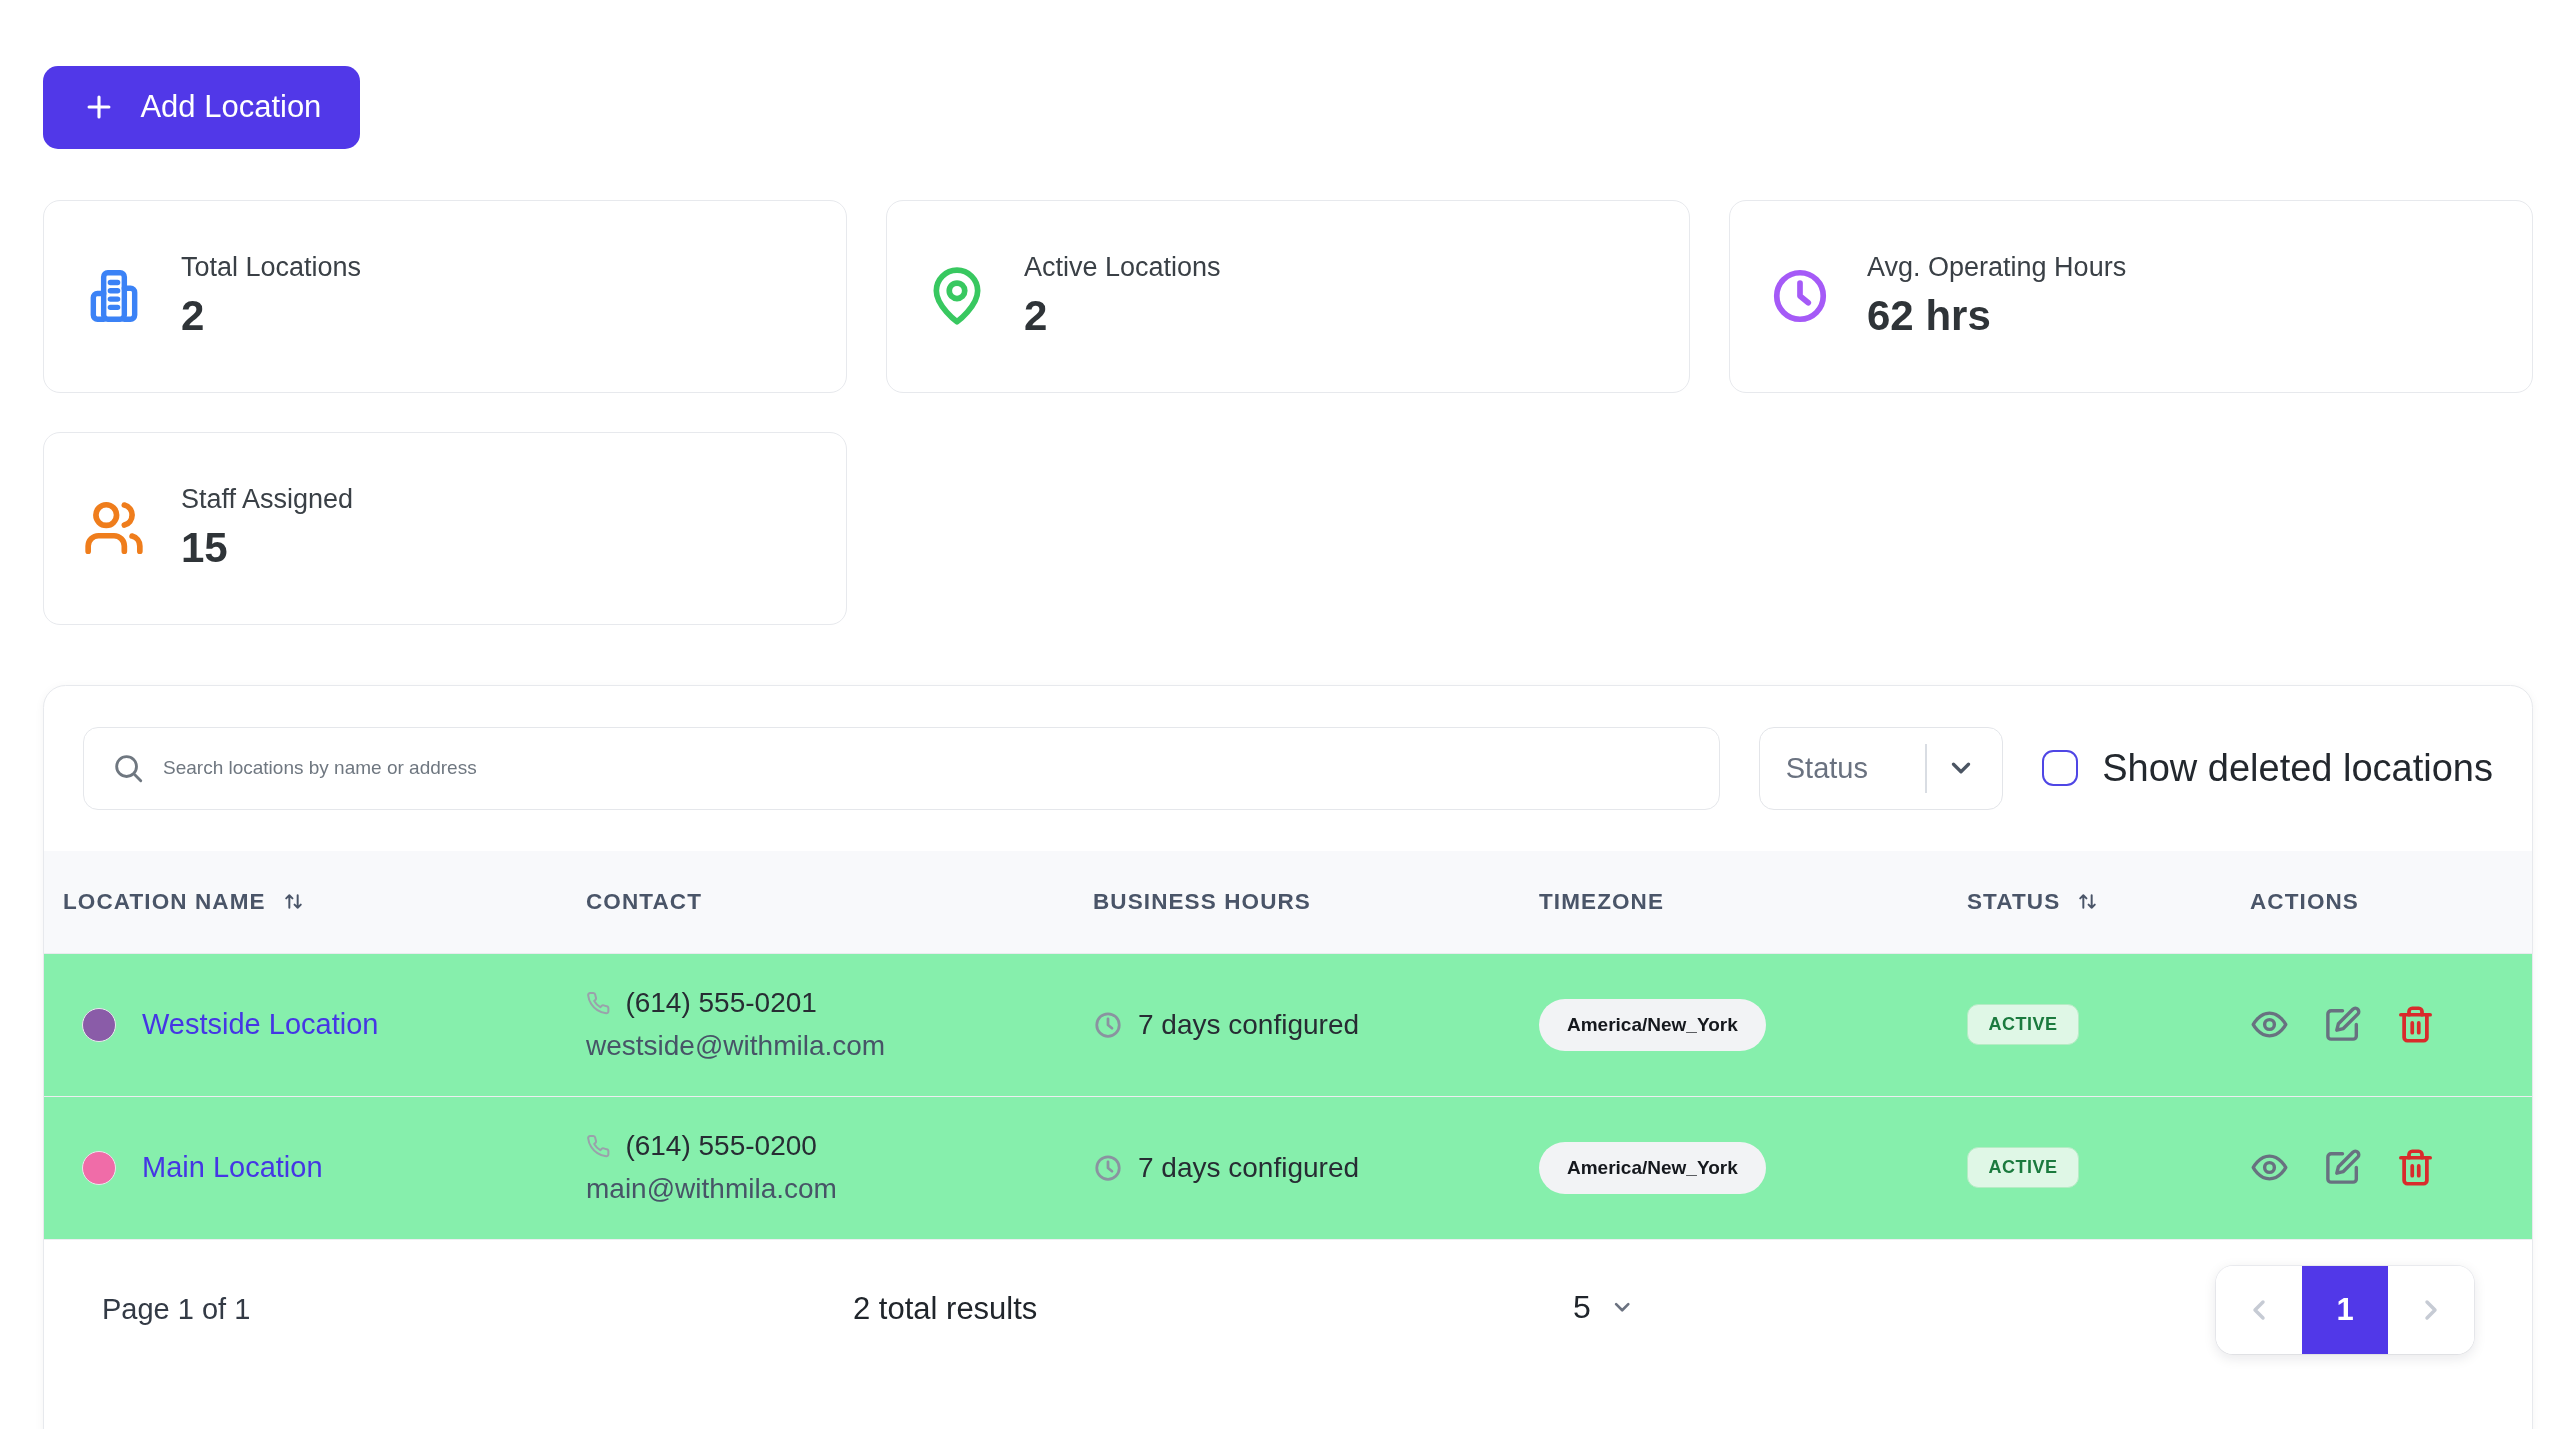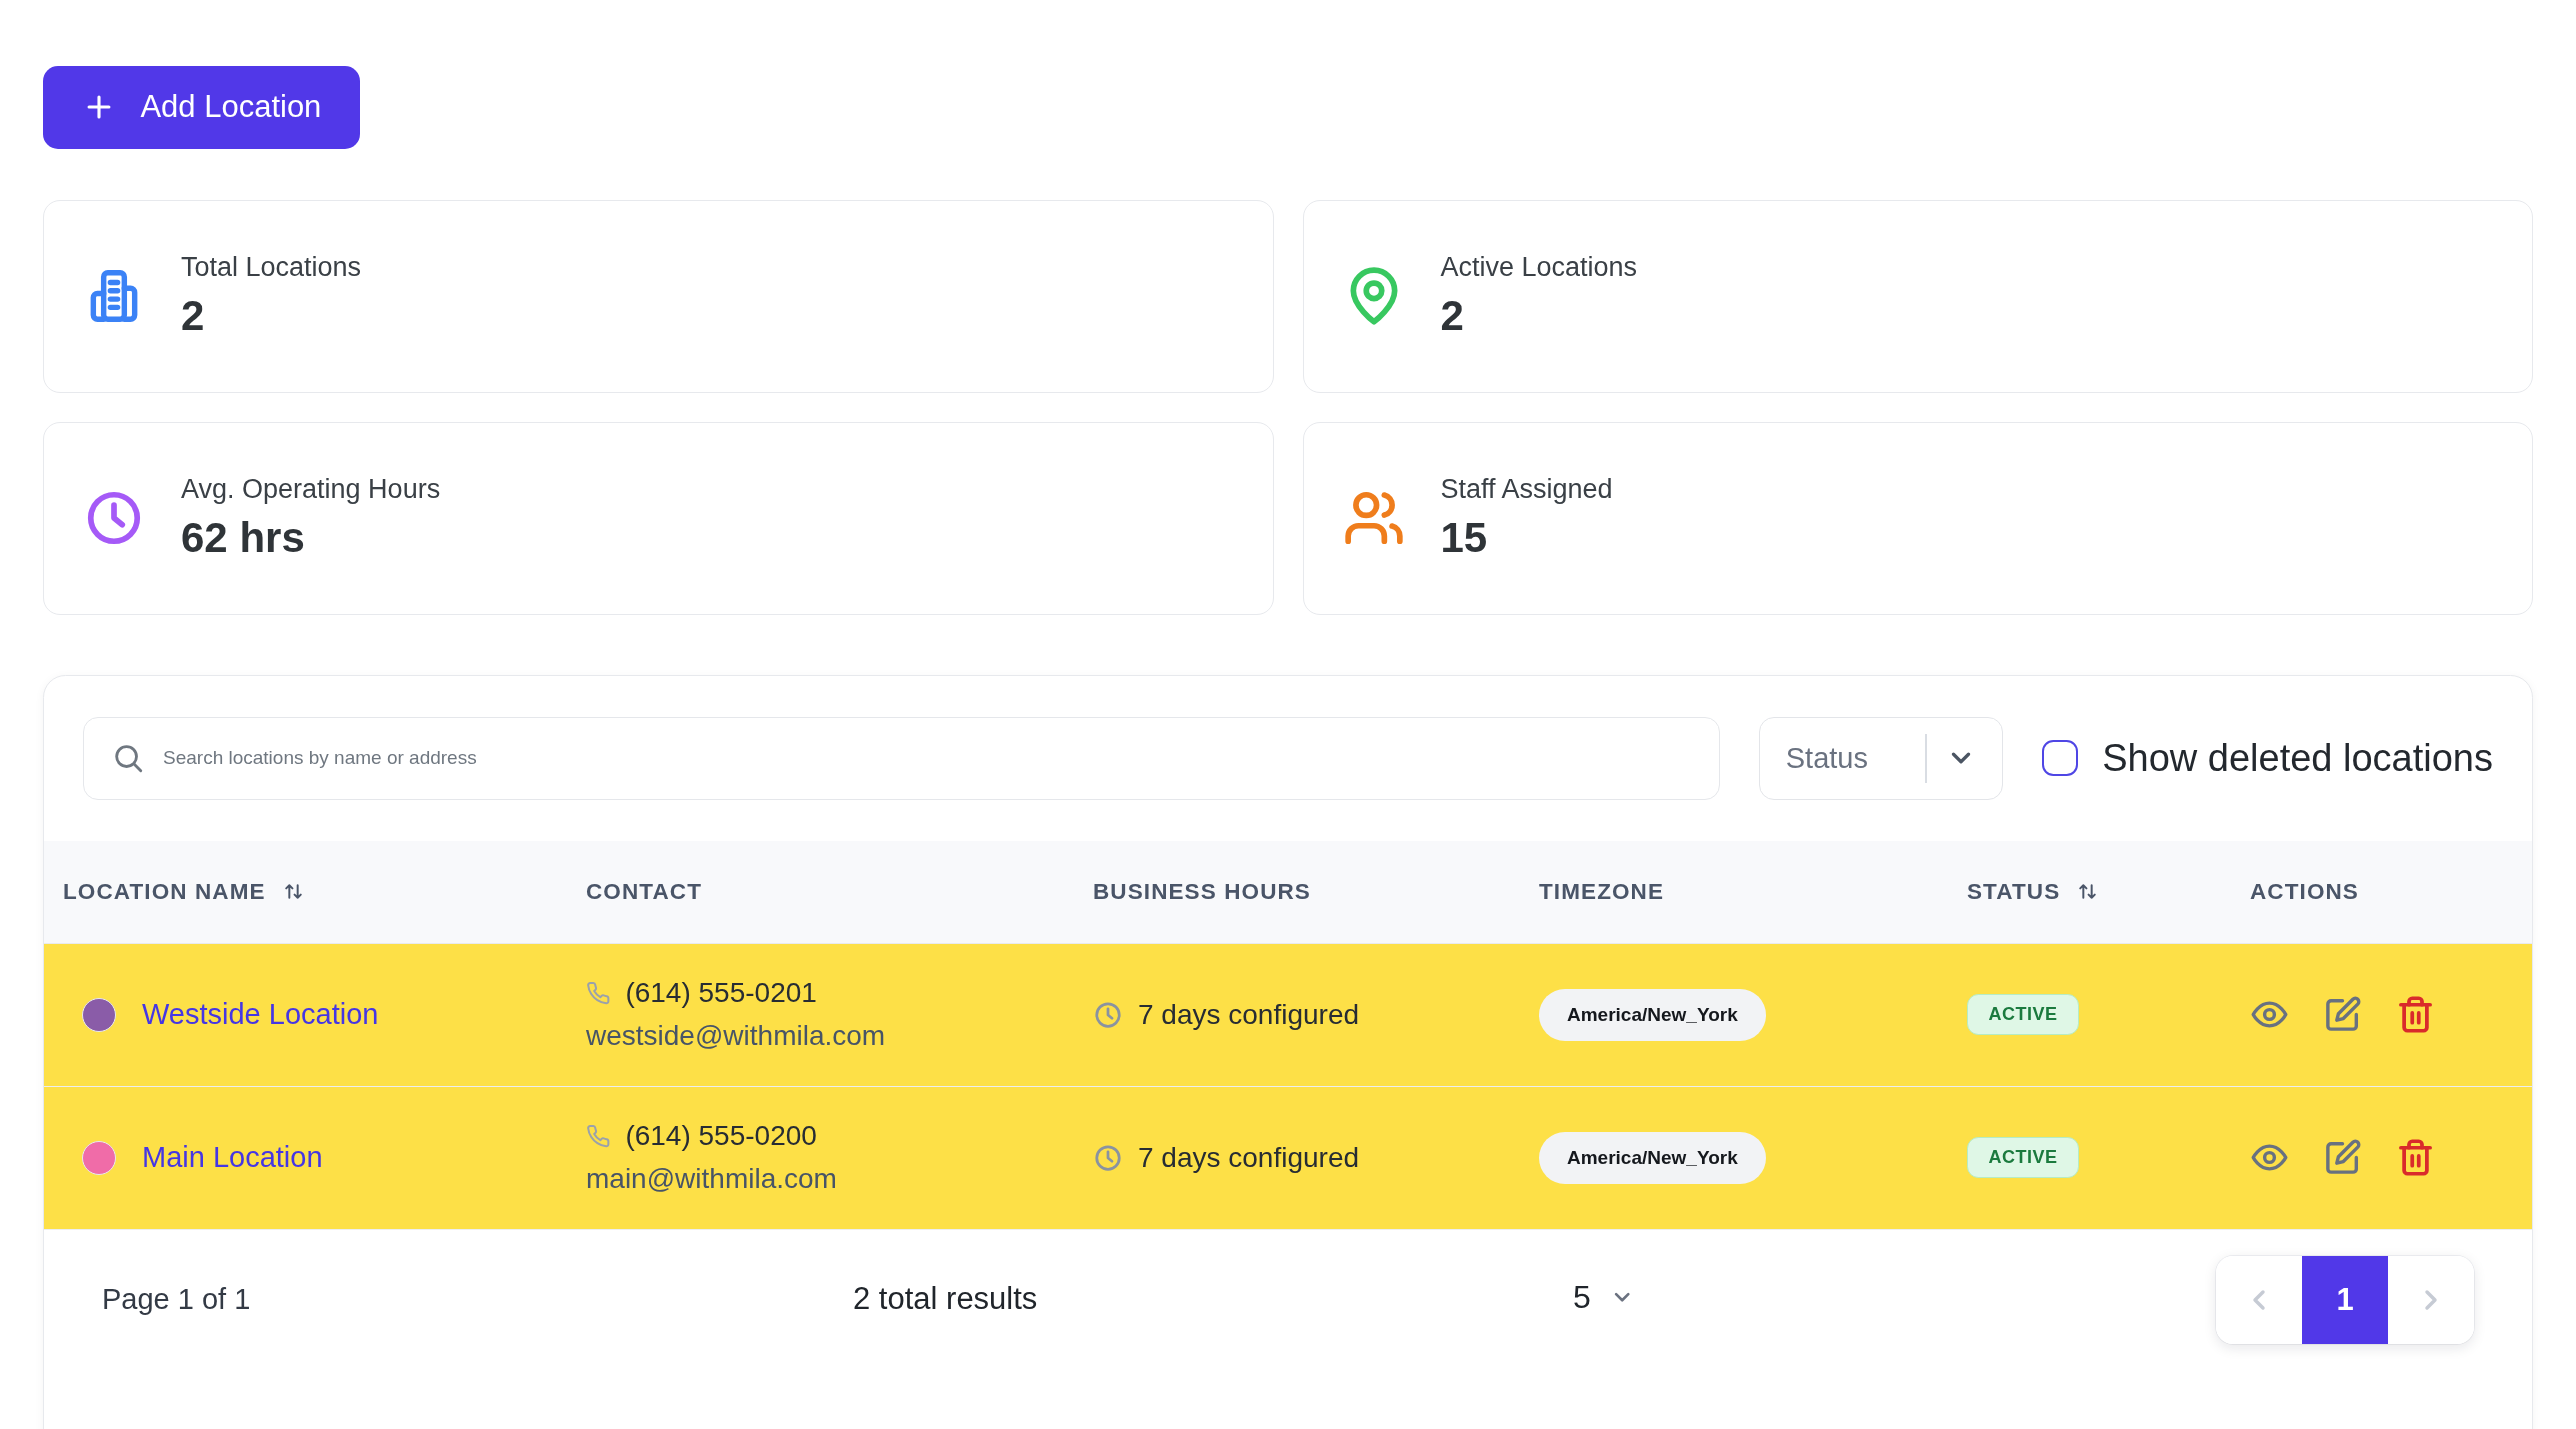--- a/index.html
+++ b/index.html
@@ -9,21 +9,21 @@
 
   
   .header-row { display: flex; justify-content: space-between; align-items: flex-start; }
   .page-title { font-size: 54px; font-weight: 800; letter-spacing: -0.9px; color: #2F3438; line-height: 1.15; }
   .page-subtitle { margin-top: 15px; font-size: 28px; color: #475467; }
   .add-btn { margin-top: 43px; height: 83px; padding: 0 39px; border: none; border-radius: 15px;
              background: #5138E8; color: #fff; font-size: 31px; font-family: inherit;
              display: flex; align-items: center; gap: 24.4px; cursor: pointer; }
 
   
-  .stats { display: grid; grid-template-columns: repeat(2, 1fr); gap: 29px; margin-top: 51px; }
+  .stats { display: grid; grid-template-columns: repeat(3, 1fr); gap: 39px; margin-top: 51px; }
   .stat-card { border: 1.9px solid #E7E9ED; border-radius: 17px; height: 193px; background: #fff;
                display: flex; align-items: center; gap: 36px; padding: 0 39px; }
   .stat-icon { flex: 0 0 auto; display: flex; }
   .stat-label { font-size: 27px; color: #3A4046; }
   .stat-value { font-size: 42px; font-weight: 800; color: #2F3438; margin-top: 9.4px; }
 
   
   .main-card { margin-top: 60px; height: 897px; border: 1.9px solid #E7E9ED; border-radius: 22.5px;
                background: #fff; box-shadow: 0 2.8px 9.4px rgba(16,24,40,0.05); overflow: hidden; }
 
@@ -40,21 +40,21 @@
   .show-deleted { display: flex; align-items: center; gap: 24.4px; cursor: pointer; flex: 0 0 auto; }
   .checkbox { width: 36px; height: 36px; border: 2.8px solid #4F46E5; border-radius: 11.3px; background: #fff; }
   .show-deleted-label { font-size: 38px; color: #23282E; }
 
   
   .tbl-grid { display: grid; grid-template-columns: 523px 507px 446px 428px 283px auto; align-items: center; padding: 0 19px; }
   .tbl-head { margin-top: 41px; height: 103px; background: #F8F9FB; border-bottom: 1.9px solid #E9EBEE; }
   .th { font-size: 22.5px; font-weight: 700; letter-spacing: 1.1px; color: #4A5568; text-transform: uppercase;
         display: flex; align-items: center; gap: 15px; }
   .sort-icon { color: #4A5568; display: flex; cursor: pointer; }
-  .tbl-row { height: 143px; border-bottom: 1.9px solid #ECEEF1; background: #fde047; }
+  .tbl-row { height: 143px; border-bottom: 1.9px solid #ECEEF1; background: #86efac; }
   .cell-name { display: flex; align-items: center; gap: 26px; padding-left: 19px; }
   .row-dot { width: 34px; height: 34px; border-radius: 50%; border: 1.9px solid #E8E9EC; }
   .row-link { font-size: 29px; color: #4536E4; text-decoration: none; font-weight: 500; cursor: pointer; }
   .cell-contact { display: flex; flex-direction: column; gap: 11.3px; }
   .contact-phone { display: flex; align-items: center; gap: 15px; font-size: 28px; color: #272C33; }
   .contact-phone svg { color: #9AA1AB; }
   .contact-email { font-size: 28px; color: #475467; }
   .cell-hours { display: flex; align-items: center; gap: 15px; font-size: 28px; color: #272C33; }
   .cell-hours svg { color: #8A93A0; }
   .tz-pill { display: inline-block; background: #F2F3F5; border-radius: 38px; padding: 15px 28px;

